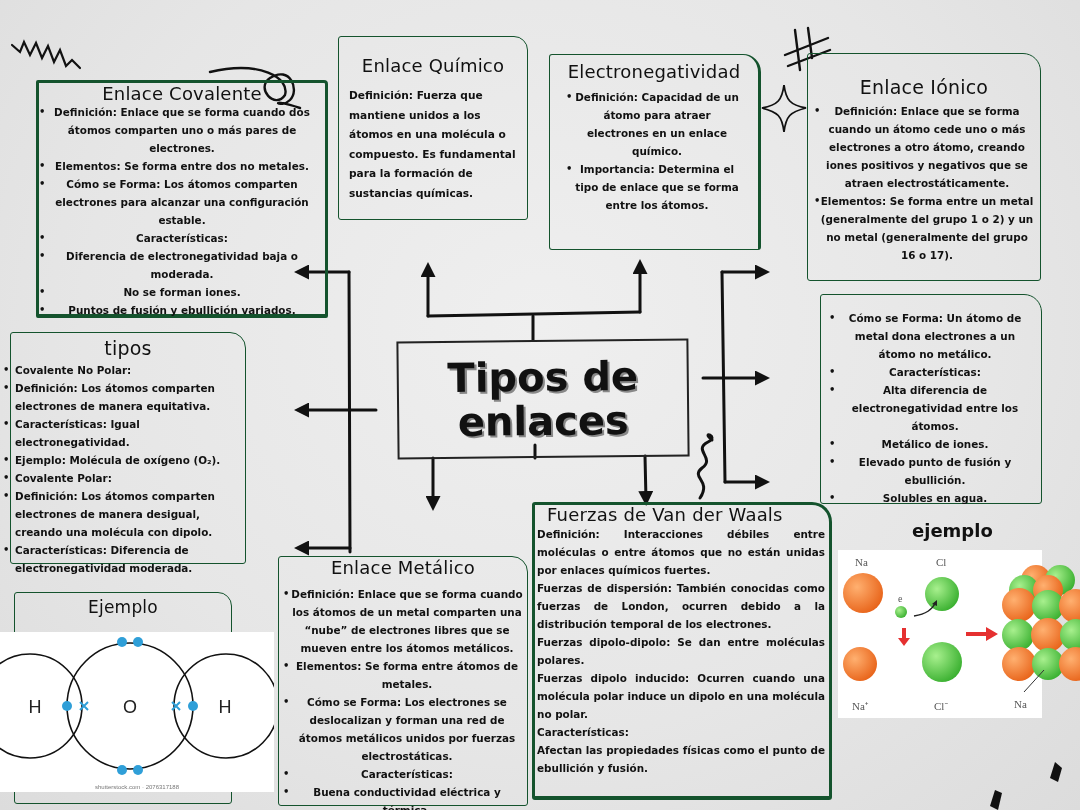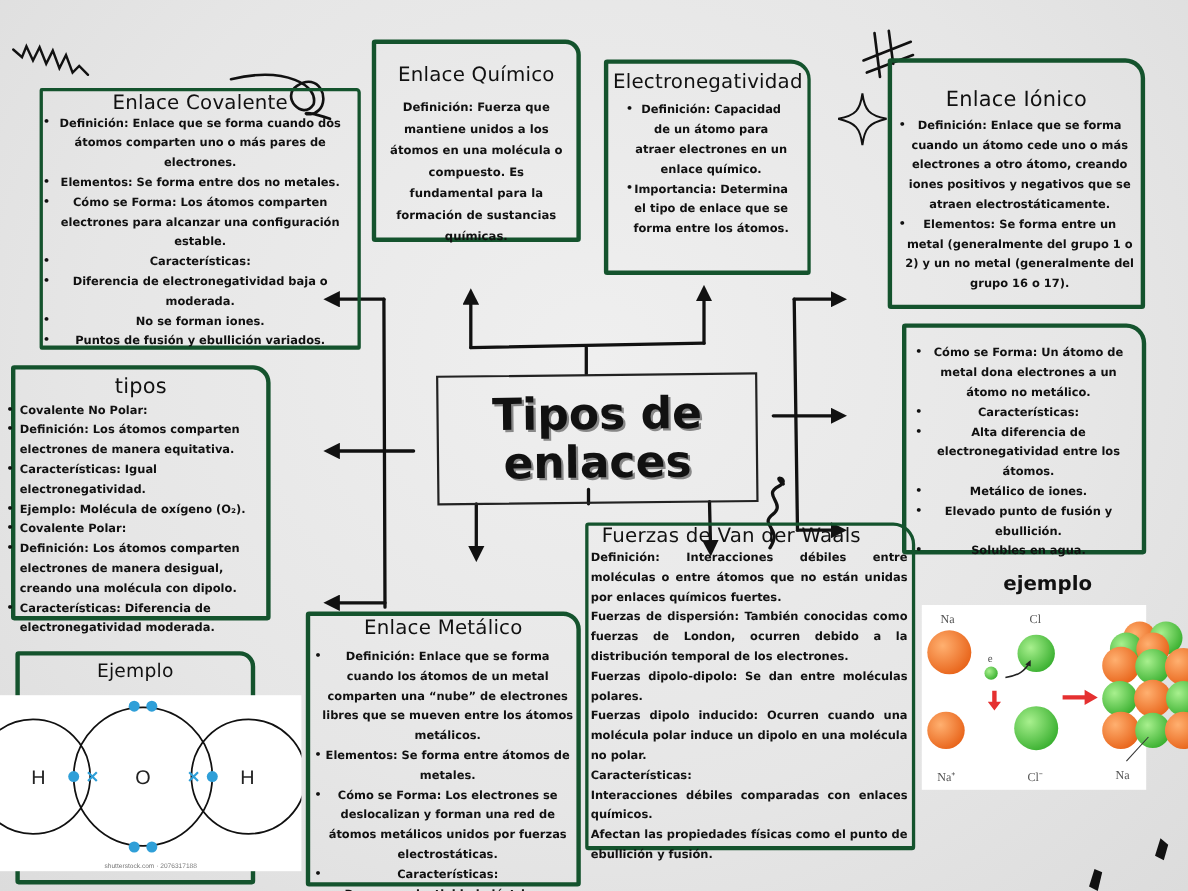--- a/index.html
+++ b/index.html
@@ -9,21 +9,21 @@
     font-family: "DejaVu Sans", sans-serif;
     color: #111;
   }
   .paper {
     position: absolute; inset: 0;
     background: radial-gradient(ellipse at 50% 40%, #efefef 0%, #e6e6e6 60%, #dcdcdc 100%);
   }
   svg.lines { position: absolute; left: 0; top: 0; width: 1080px; height: 810px; pointer-events: none; }
   .box {
     position: absolute;
-    border: 4px solid #14532d;
+    border: 1px solid #14532d;
     border-radius: 6px 14px 6px 4px;
     background: transparent;
     box-sizing: border-box;
   }
   .box .title {
     font-family: "DejaVu Sans", sans-serif;
     text-align: center; font-size: 17px; font-weight: normal; margin: 0;
     letter-spacing: 0.2px;
   }
   .box ul { list-style: none; margin: 0; padding: 0; }
@@ -108,24 +108,24 @@
     <li><span class="bul">•</span><span>Cómo se Forma: Los átomos comparten electrones para alcanzar una configuración estable.</span></li>
     <li><span class="bul">•</span><span>Características:</span></li>
     <li><span class="bul">•</span><span>Diferencia de electronegatividad baja o moderada.</span></li>
     <li><span class="bul">•</span><span>No se forman iones.</span></li>
     <li><span class="bul">•</span><span>Puntos de fusión y ebullición variados.</span></li>
   </ul>
 </div>
 
 <div class="box" style="left:338px; top:36px; width:190px; height:184px; border-radius:3px 14px 3px 3px;">
   <h2 class="title" style="margin-top:18px; font-size:18px;">Enlace Químico</h2>
-  <p style="margin:10px 10px 0; font-size:10.6px; line-height:19.5px; font-weight:bold; text-align:center;">Definición: Fuerza que mantiene unidos a los átomos en una molécula o compuesto. Es fundamental para la formación de sustancias químicas.</p>
-</div>
-
-<div class="box" style="left:549px; top:54px; width:188px; height:196px; border-radius:3px 18px 3px 3px; border-right-width:3px;">
+  <p style="margin:10px 10px 0; font-size:10.6px; line-height:19.5px; font-weight:bold; ">Definición: Fuerza que mantiene unidos a los átomos en una molécula o compuesto. Es fundamental para la formación de sustancias químicas.</p>
+</div>
+
+<div class="box" style="left:549px; top:54px; width:212px; height:196px; border-radius:3px 18px 3px 3px; border-right-width:3px;">
   <h2 class="title" style="margin-top:6px; font-size:18px;">Electronegatividad</h2>
   <ul style="padding:6px 16px 0 22px;">
     <li><span class="bul">•</span><span>Definición: Capacidad de un átomo para atraer electrones en un enlace químico.</span></li>
     <li><span class="bul">•</span><span>Importancia: Determina el tipo de enlace que se forma entre los átomos.</span></li>
   </ul>
 </div>
 
 <div class="box" style="left:807px; top:53px; width:234px; height:228px; border-radius:3px 18px 3px 3px;">
   <h2 class="title" style="margin-top:22px; font-size:19px;">Enlace Iónico</h2>
   <ul style="padding:4px 6px 0 12px;">
@@ -192,29 +192,28 @@
   <ul style="padding:6px 2px 0 10px;">
     <li><span class="bul">•</span><span>Definición: Enlace que se forma cuando los átomos de un metal comparten una “nube” de electrones libres que se mueven entre los átomos metálicos.</span></li>
     <li><span class="bul">•</span><span>Elementos: Se forma entre átomos de metales.</span></li>
     <li><span class="bul">•</span><span>Cómo se Forma: Los electrones se deslocalizan y forman una red de átomos metálicos unidos por fuerzas electrostáticas.</span></li>
     <li><span class="bul">•</span><span>Características:</span></li>
     <li><span class="bul">•</span><span>Buena conductividad eléctrica y térmica.</span></li>
 
   </ul>
 </div>
 
-<div class="box justify" style="left:532px; top:475px; width:300px; height:298px; border-radius:3px 20px 3px 3px; border-width:3px 3px 4px 3px;">
+<div class="box justify" style="left:532px; top:502px; width:300px; height:298px; border-radius:3px 20px 3px 3px; border-width:3px 3px 4px 3px;">
   <h2 class="title" style="margin-top:0; font-size:18px; line-height:20px; text-align:left; padding-left:12px;">Fuerzas de Van der Waals</h2>
   <ul style="padding:0 4px 0 2px;">
     <li><span>Definición: Interacciones débiles entre moléculas o entre átomos que no están unidas por enlaces químicos fuertes.</span></li>
     <li><span>Fuerzas de dispersión: También conocidas como fuerzas de London, ocurren debido a la distribución temporal de los electrones.</span></li>
     <li><span>Fuerzas dipolo-dipolo: Se dan entre moléculas polares.</span></li>
     <li><span>Fuerzas dipolo inducido: Ocurren cuando una molécula polar induce un dipolo en una molécula no polar.</span></li>
     <li><span>Características:</span></li>
-    <li><span>Interacciones débiles comparadas con enlaces químicos.</span></li>
     <li><span>Afectan las propiedades físicas como el punto de ebullición y fusión.</span></li>
   </ul>
 </div>
 
 <h2 style="position:absolute; left:912px; top:520px; margin:0; font-size:18px; font-weight:bold; font-family:'DejaVu Sans', sans-serif;">ejemplo</h2>
 <div class="img-panel" style="left:838px; top:550px; width:204px; height:168px;">
   <svg width="242" height="168" viewBox="0 0 242 168">
     <defs>
       <radialGradient id="gNa" cx="35%" cy="35%" r="70%">
           <stop offset="0" stop-color="#ffb070"></stop>

